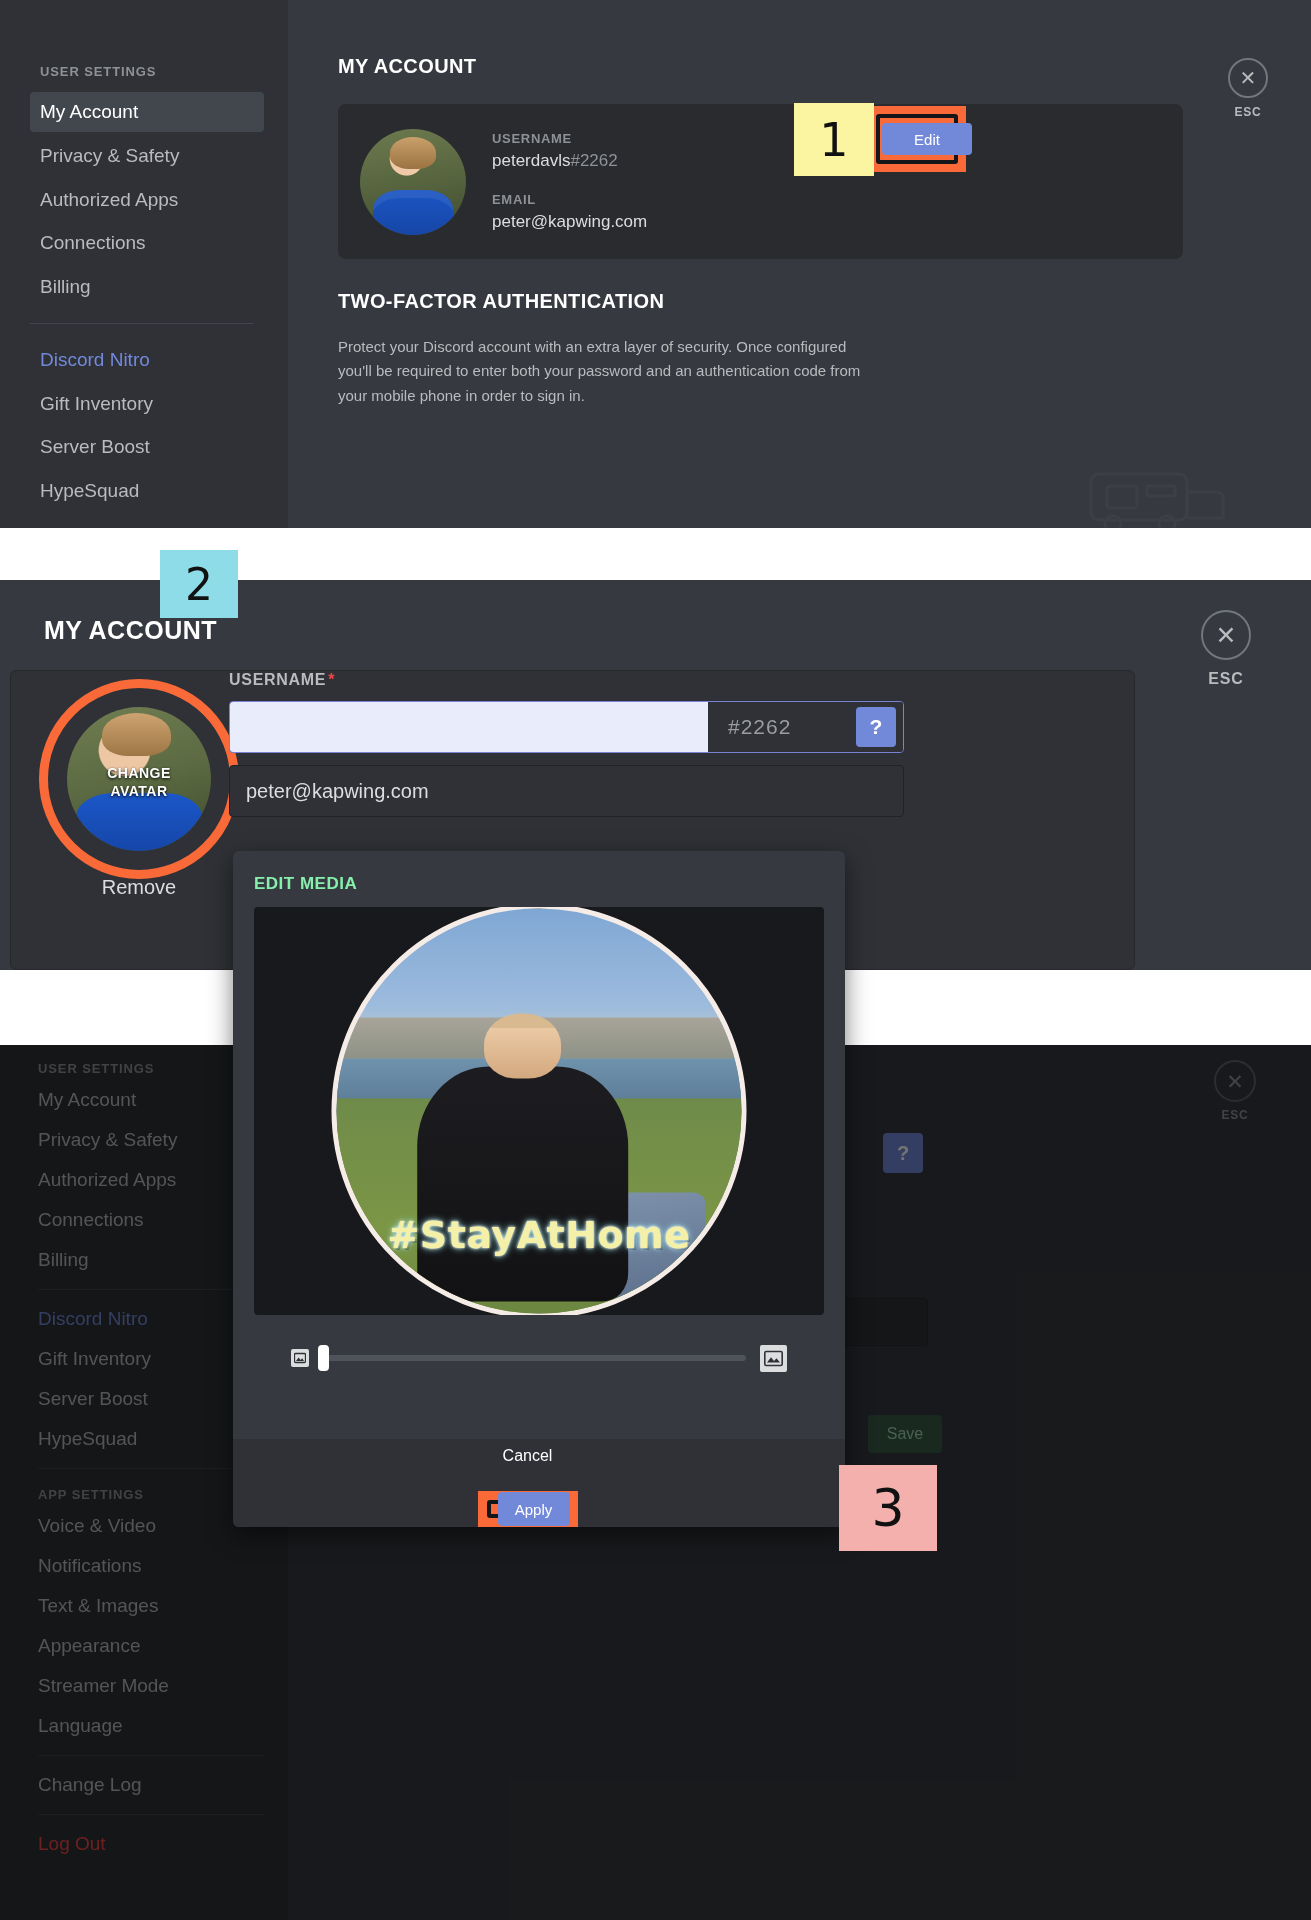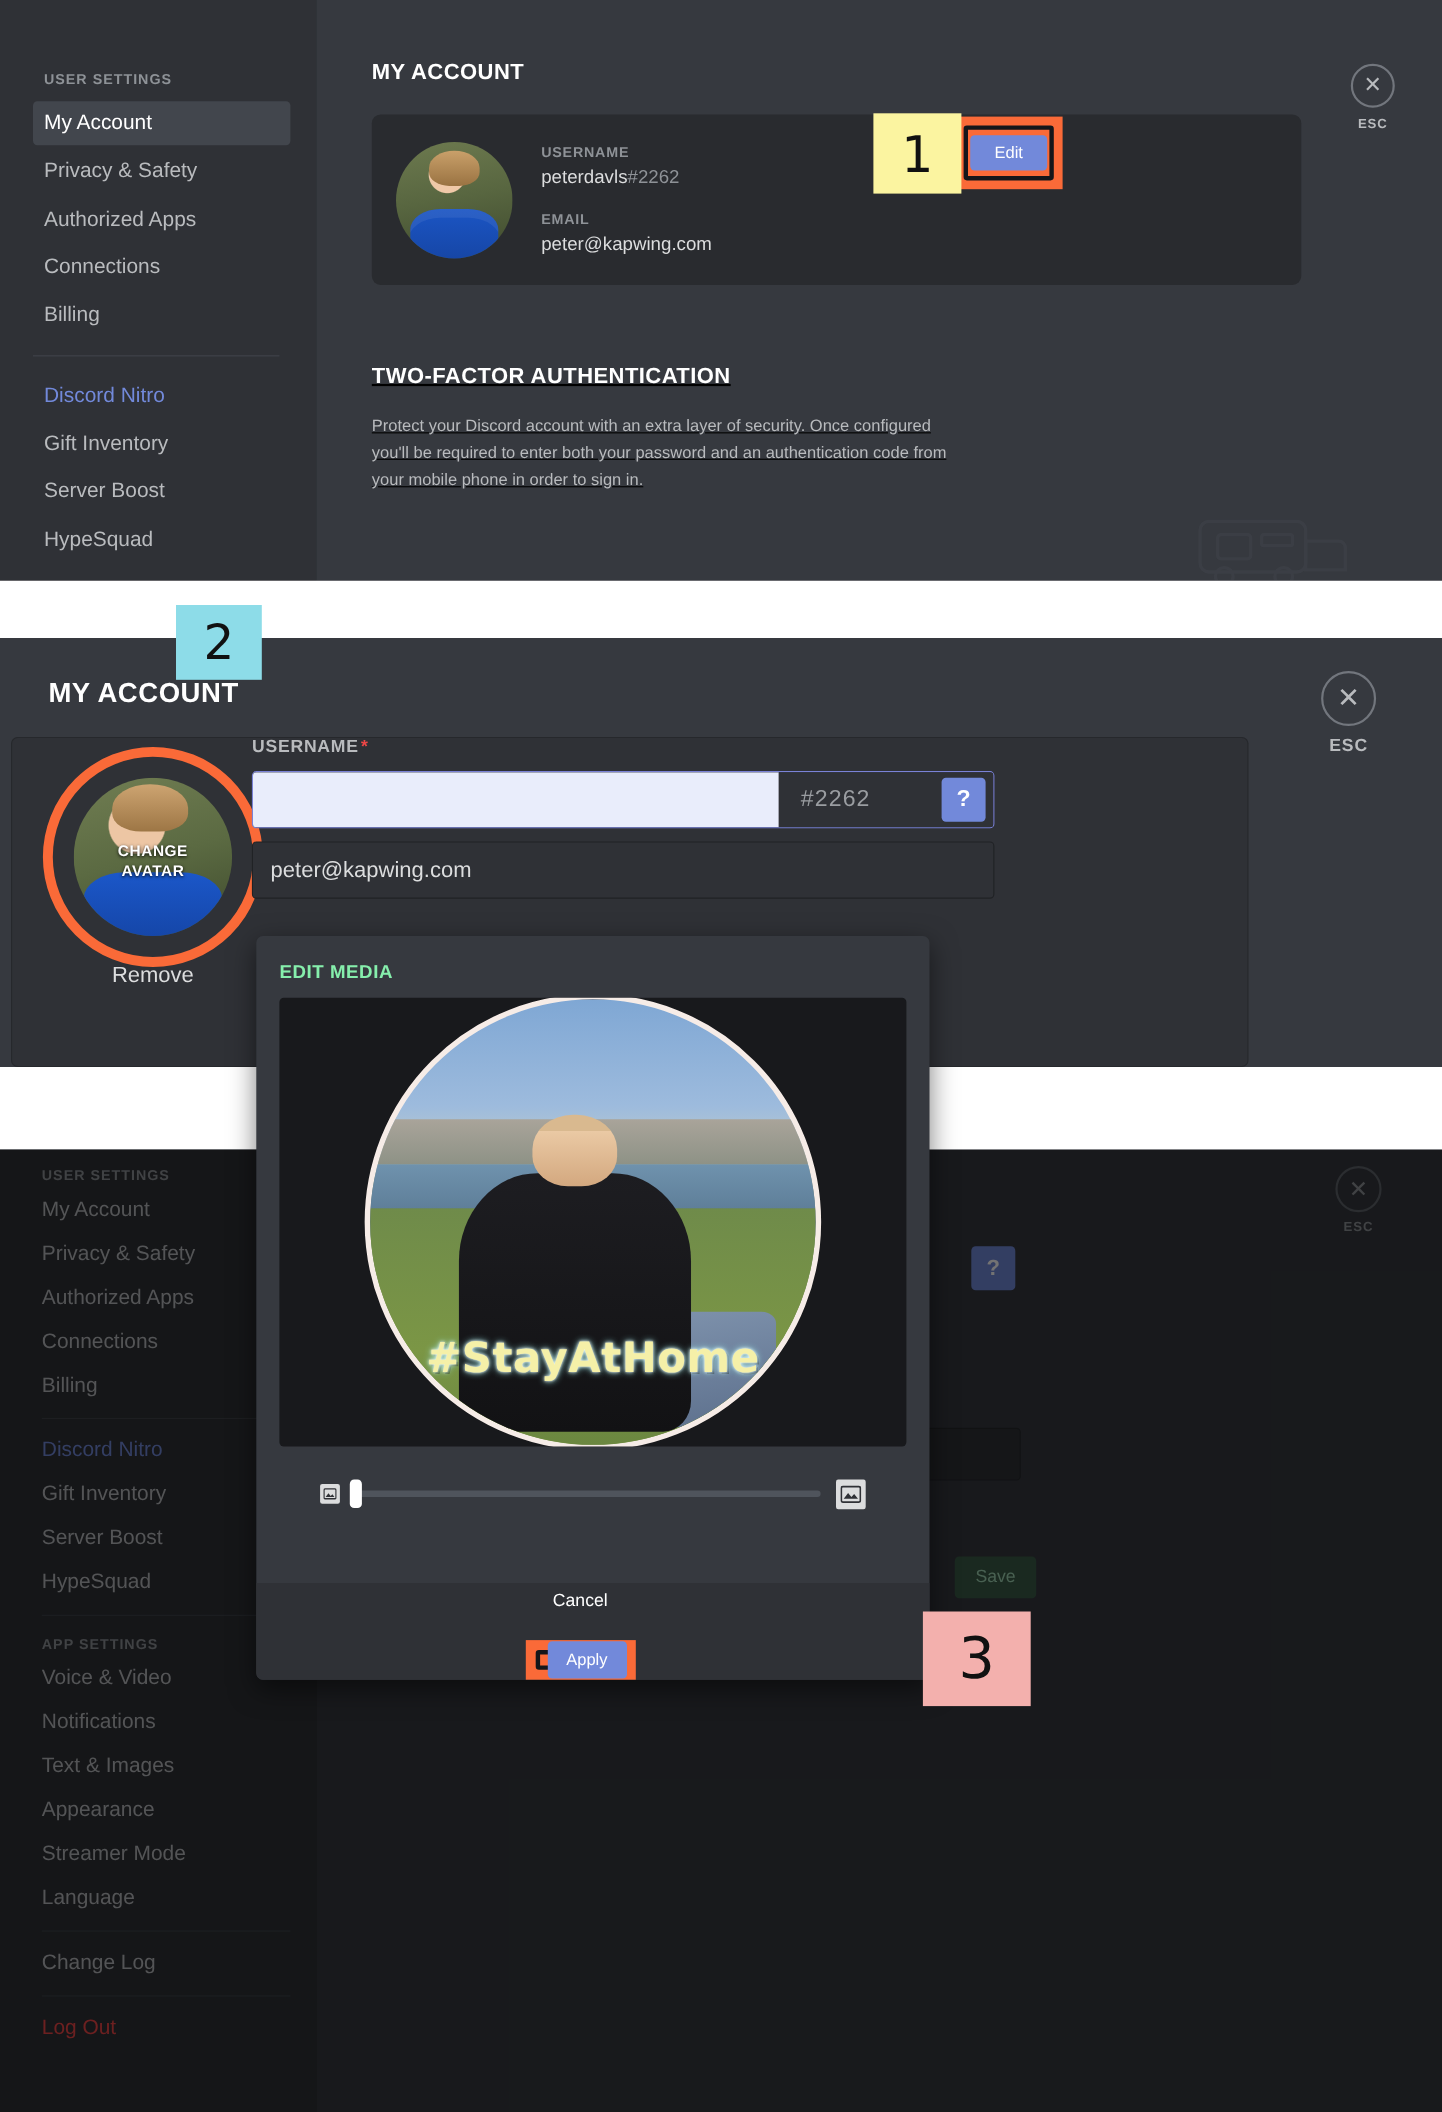--- a/index.html
+++ b/index.html
@@ -78,40 +78,40 @@
   }
   .hl1 {
     position: absolute; left: 868px; top: 106px; width: 98px; height: 66px;
     background: #fa6a38; z-index: 5;
   }
   .hl1-inner {
     position: absolute; left: 8px; top: 8px; right: 8px; bottom: 8px;
     border: 4px solid #15161a; border-radius: 3px;
   }
   .edit-btn {
-    position: absolute; left: 882px; top: 123px; width: 70px; height: 32px;
+    position: absolute; left: 882px; top: 123px; width: 90px; height: 32px;
     background: #7289da; color: #fff; font-size: 15px; border: 0;
     border-radius: 4px; display: flex; align-items: center; justify-content: center;
     z-index: 7; cursor: pointer;
   }
 
   .esc1 {
     position: absolute; right: 43px; top: 58px; text-align: center; z-index: 4;
   }
   .esc-circle {
     width: 40px; height: 40px; border-radius: 50%; border: 2px solid #72767d;
     display: flex; align-items: center; justify-content: center;
     color: #b9bbbe; font-size: 20px; line-height: 1; margin: 0 auto;
   }
   .esc-label {
     font-size: 12px; font-weight: bold; color: #b9bbbe;
     letter-spacing: .8px; margin-top: 7px;
   }
 
-  .p1-2fa { margin-top: 72px; text-decoration: underline; }
+  .p1-2fa { margin-top: 31px; }
   .sec-title {
     font-size: 20px; font-weight: bold; color: #fff; letter-spacing: .4px;
   }
   .sec-body {
     margin-top: 22px; width: 530px; font-size: 15px; color: #b9bbbe;
     line-height: 1.62;
   }
   .ghost-art {
     position: absolute; right: 70px; bottom: -10px; width: 160px; height: 90px;
     opacity: .30;

